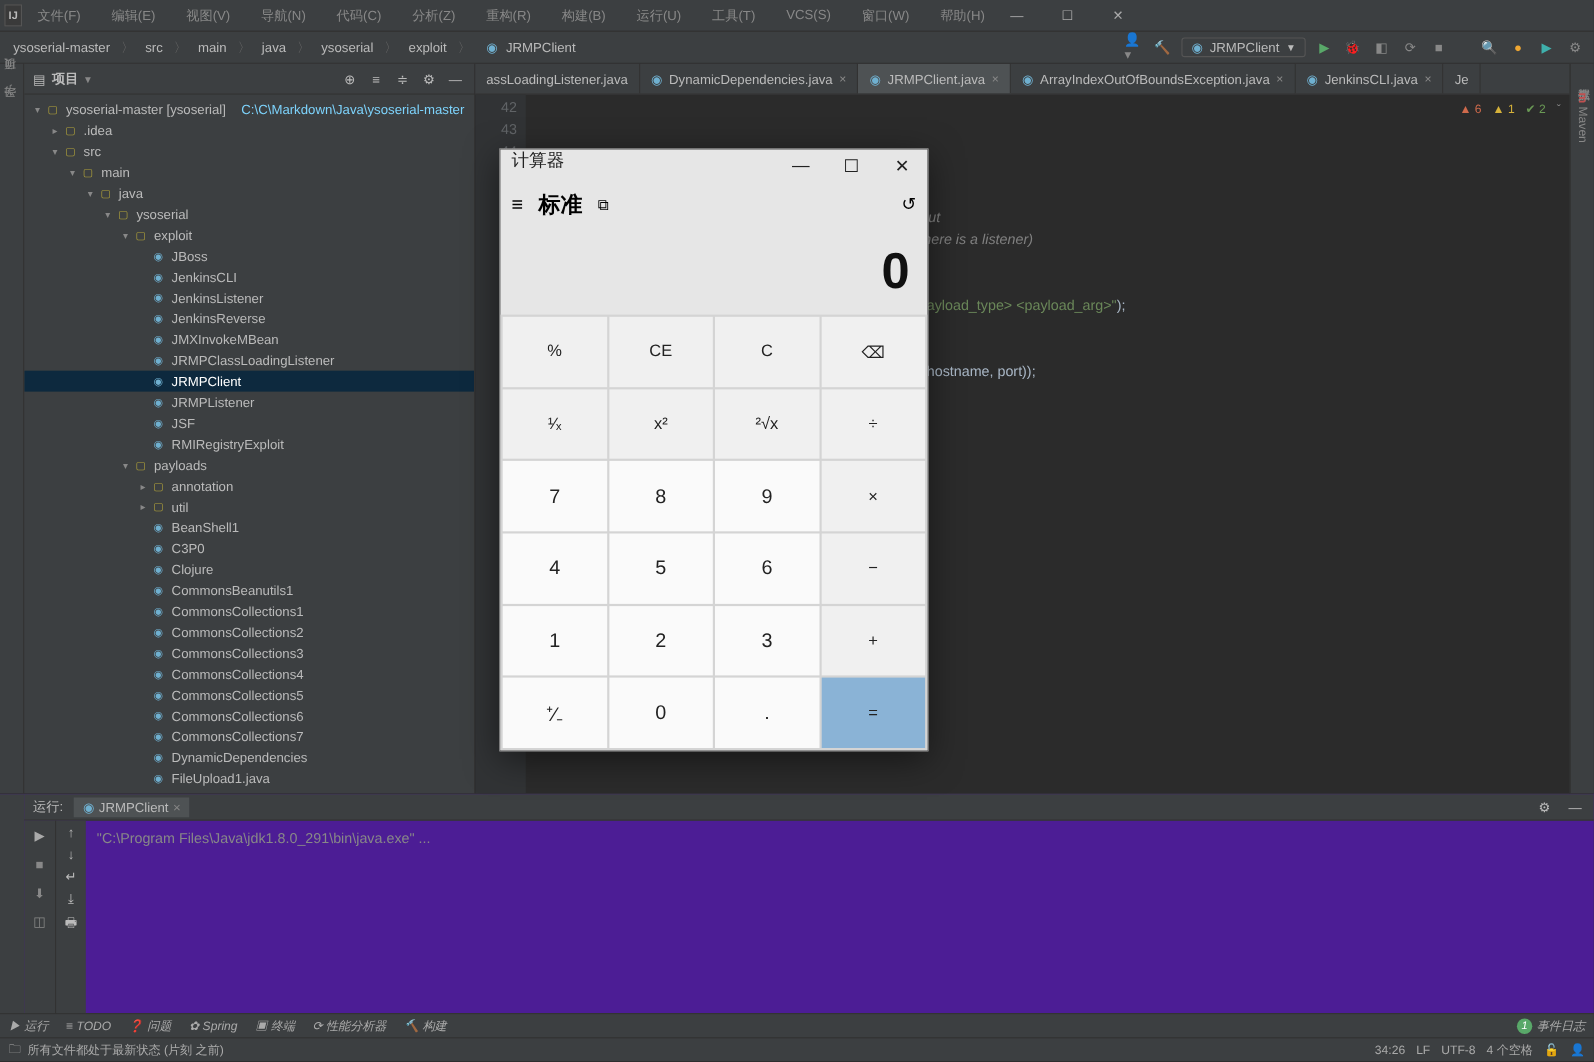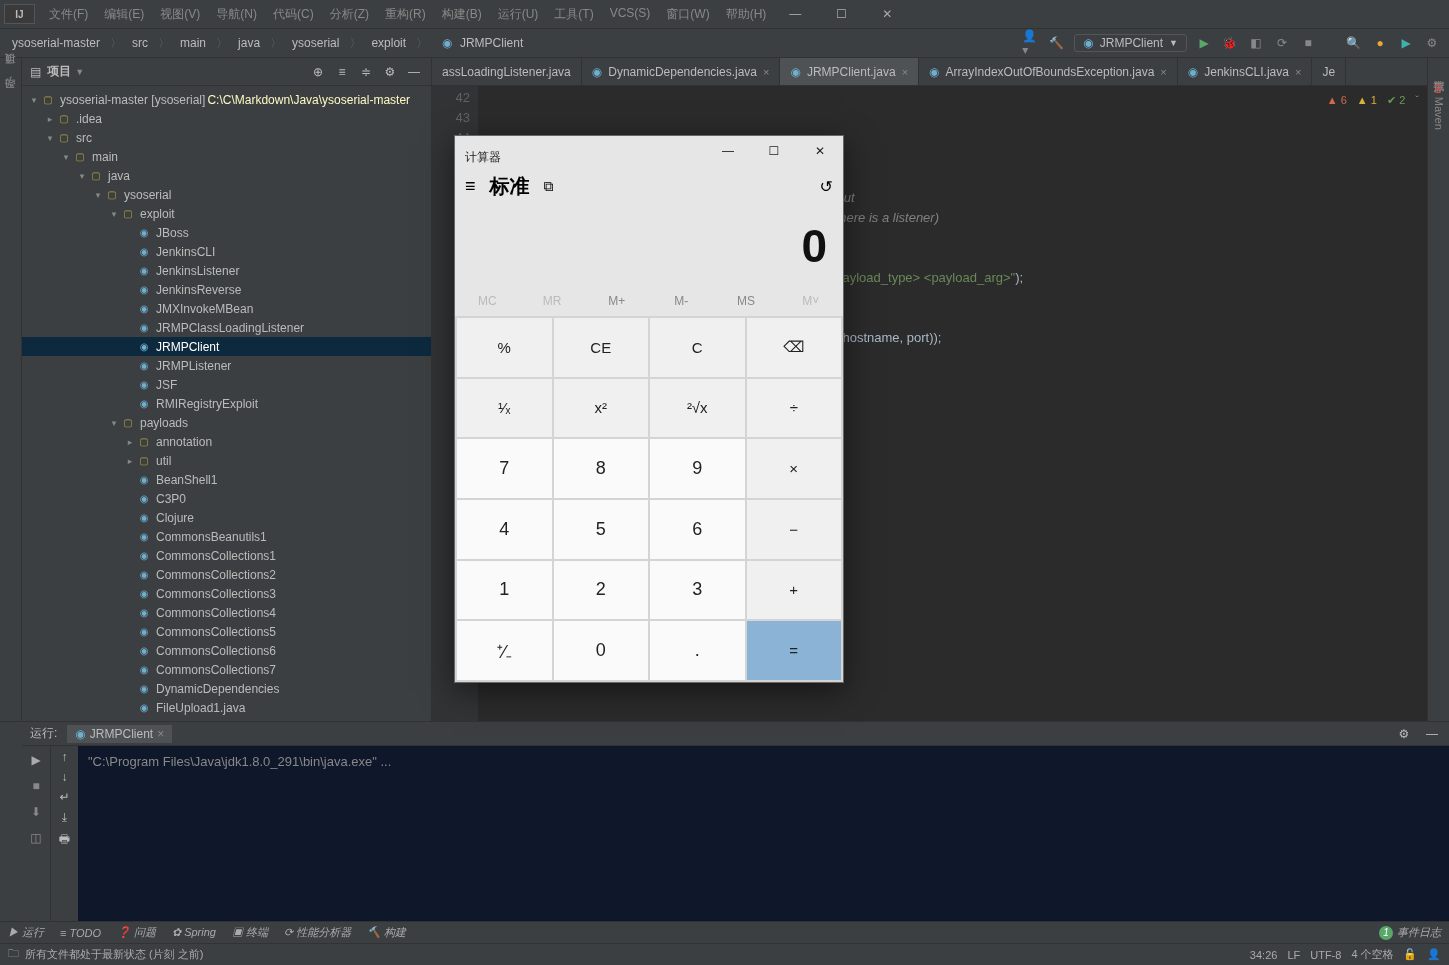--- a/index.html
+++ b/index.html
@@ -1,19 +1,19 @@
 <!DOCTYPE html>
 <html><head>
 <meta charset="utf-8">
 <style>
 * { margin:0; padding:0; box-sizing:border-box; font-family:"Segoe UI","Microsoft YaHei",sans-serif; }
 body { background:#2b2b2b; color:#bbb; font-size:12px; overflow:hidden; width:1449px; height:965px; position:relative; }
 .titlebar { height:28px; background:#3c3f41; display:flex; align-items:center; padding:0 4px; color:#888; }
-.titlebar .logo { width:31px; height:20px; background:#3a3a3a; border:1px solid #555; margin-right:8px; display:flex; align-items:center; justify-content:center; color:#bbb; font-weight:bold; font-size:10px;}
-.menubar { display:flex; gap:4px; }
+.titlebar .logo { width:16px; height:20px; background:#3a3a3a; border:1px solid #555; margin-right:8px; display:flex; align-items:center; justify-content:center; color:#bbb; font-weight:bold; font-size:10px;}
+.menubar { display:flex; gap:16px; }
 .menubar span { padding:2px 6px; cursor:pointer; }
 .titlebar .titletext { margin-left:20px; color:#777; flex:1; overflow:hidden; white-space:nowrap; }
 .titlebar .wincontrols { display:flex; gap:0; }
 .titlebar .wincontrols div { width:46px; height:28px; display:flex; align-items:center; justify-content:center; cursor:pointer; color:#aaa;}
 .toolbar { height:30px; background:#3c3f41; border-top:1px solid #323232; border-bottom:1px solid #323232; display:flex; align-items:center; padding:0 8px; gap:4px;}
 .breadcrumb { flex:1; display:flex; align-items:center; gap:2px; color:#bbb; }
 .breadcrumb span { padding:0 4px;}
 .breadcrumb .sep { color:#666; }
 .toolbar .right { display:flex; align-items:center; gap:8px;}
 .run-config { background:#3c3f41; border:1px solid #555; padding:1px 8px; border-radius:3px; display:flex; align-items:center; gap:6px; color:#bbb;}
@@ -26,59 +26,59 @@
 .proj-panel { width:410px; background:#3c3f41; border-right:1px solid #323232; display:flex; flex-direction:column; overflow:hidden;}
 .proj-header { height:28px; display:flex; align-items:center; padding:0 8px; background:#3c3f41; border-bottom:1px solid #323232; gap:6px;}
 .proj-header .title { flex:1; color:#bbb; font-weight:bold; display:flex; align-items:center; gap:4px;}
 .proj-tree { flex:1; overflow:auto; padding:4px 0; }
 .tree-row { display:flex; align-items:center; height:19px; padding-right:8px; cursor:pointer; white-space:nowrap; color:#bbb;}
 .tree-row.sel { background:#0d293e; color:#fff; }
 .tree-row .arrow { width:12px; display:inline-flex; justify-content:center; color:#888; font-size:9px;}
 .tree-row .ficon { width:16px; height:16px; margin-right:4px; display:inline-flex; align-items:center; justify-content:center; font-size:10px;}
 .folder { color:#b0a23a; }
 .cfile { color:#6fb0d0; }
-.tree-row .dim { color:#fef9c3; margin-left:2px;}
+.tree-row .dim { color:#7dd3fc; margin-left:14px;}
 .editor { flex:1; display:flex; flex-direction:column; background:#2b2b2b; min-width:0;}
 .tabs { height:28px; background:#3c3f41; display:flex; align-items:stretch; border-bottom:1px solid #323232; overflow:hidden;}
 .tab-item { display:flex; align-items:center; gap:6px; padding:0 10px; border-right:1px solid #323232; cursor:pointer; color:#bbb; font-size:12px; white-space:nowrap;}
 .tab-item.active { background:#4e5254; }
 .tab-item .close { color:#888; font-size:11px;}
 .code-area { flex:1; display:flex; overflow:hidden; font-family:"JetBrains Mono",Consolas,monospace; font-size:13px; line-height:20px;}
 .gutter { width:46px; background:#313335; color:#606366; text-align:right; padding:2px 8px 2px 0;}
 .code { flex:1; padding:2px 8px; color:#a9b7c6; white-space:pre; overflow:hidden; position:relative;}
 .code .cm { color:#808080; font-style:italic;}
 .code .str { color:#6a8759;}
 .code .num { color:#6897bb;}
 .code .fn { color:#ffc66d;}
 .code .link { color:#287bde; font-style:italic; text-decoration:underline;}
 .code-indicators { position:absolute; top:4px; right:8px; display:flex; gap:10px; font-size:11px; color:#aaa; align-items:center;}
 .ind-err { color:#cf6a4c;}
 .ind-warn { color:#d6b23a;}
 .ind-ok { color:#6a9955;}
-.run-panel { height:200px; background:#0f172a; border-top:1px solid #323232; display:flex;}
+.run-panel { height:200px; background:#4c1d95; border-top:1px solid #323232; display:flex;}
 .run-left { width:22px; background:#3c3f41;}
 .run-body { flex:1; display:flex; flex-direction:column;}
 .run-header { height:24px; background:#3c3f41; display:flex; align-items:center; padding:0 8px; gap:10px; border-bottom:1px solid #323232;}
 .run-header .rtab { display:flex; align-items:center; gap:4px; padding:2px 8px; background:#4e5254; color:#bbb;}
 .run-content { flex:1; display:flex;}
 .run-tools { width:28px; background:#3c3f41; display:flex; flex-direction:column; align-items:center; padding:4px 0; gap:6px;}
 .run-tools div { width:20px; height:20px; display:flex; align-items:center; justify-content:center; cursor:pointer; color:#aaa;}
 .run-tools2 { width:28px; background:#3c3f41; display:flex; flex-direction:column; align-items:center; padding:4px 0; gap:6px; border-left:1px solid #323232;}
 .console { flex:1; padding:6px 10px; font-family:Consolas,monospace; font-size:13px; line-height:20px; color:#bbb; overflow:auto;}
 .console .path { color:#888;}
 .console .opening { color:#cf6a4c;}
 .bottom-bar { height:22px; background:#3c3f41; border-top:1px solid #323232; display:flex; align-items:center; padding:0 8px; gap:16px; color:#aaa; font-size:11px;}
 .bottom-bar .btab { display:flex; align-items:center; gap:4px; cursor:pointer;font-style:italic;}
 .status-bar { height:22px; background:#3c3f41; border-top:1px solid #323232; display:flex; align-items:center; padding:0 8px; color:#aaa; font-size:11px; gap:12px;}
 .status-bar .left { flex:1; display:flex; align-items:center; gap:6px;}
 .status-bar .right { display:flex; align-items:center; gap:10px;}
 
 
 .calc { position:absolute; left:454px; top:135px; width:390px; height:548px; background:#e6e6e6; border:1px solid #666; box-shadow:0 8px 30px rgba(0,0,0,0.5); display:flex; flex-direction:column; color:#000;}
-.calc-title { height:30px; display:flex; align-items:flex-end; padding:0 0 0 10px; font-size:12px; color:#222;}
+.calc-title { height:30px; display:flex; align-items:flex-start; padding:0 0 0 10px; font-size:16px; color:#222;}
 .calc-title .t { flex:1;}
 .calc-title .wbtn { width:46px; height:30px; display:flex; align-items:center; justify-content:center; cursor:pointer;}
 .calc-head { height:40px; display:flex; align-items:center; padding:0 10px; gap:14px;}
 .calc-head .menu { font-size:18px; cursor:pointer;}
 .calc-head .mode { font-size:20px; font-weight:600;}
 .calc-head .ontop { font-size:14px; cursor:pointer;}
 .calc-head .spacer { flex:1;}
 .calc-head .hist { font-size:16px; cursor:pointer;}
 .calc-disp { height:80px; display:flex; align-items:center; justify-content:flex-end; padding:0 16px; font-size:46px; font-weight:600; color:#111;}
 .calc-mem { height:30px; display:flex;}
@@ -503,28 +503,20 @@
     <div class="wbtn">✕</div>
   </div>
   <div class="calc-head">
     <span class="menu">≡</span>
     <span class="mode">标准</span>
     <span class="ontop">⧉</span>
     <span class="spacer"></span>
     <span class="hist">↺</span>
   </div>
   <div class="calc-disp">0</div>
-  <div class="calc-mem" id="calcmem">
-      <div class="dis">MC</div>
-      <div class="dis">MR</div>
-      <div>M+</div>
-      <div>M-</div>
-      <div>MS</div>
-      <div class="dis">M˅</div>
-    </div>
   <div class="calc-grid" id="calcgrid">
       <div>%</div>
       <div>CE</div>
       <div>C</div>
       <div>⌫</div>
       <div>¹⁄ₓ</div>
       <div>x²</div>
       <div>²√x</div>
       <div>÷</div>
       <div class="num">7</div>

